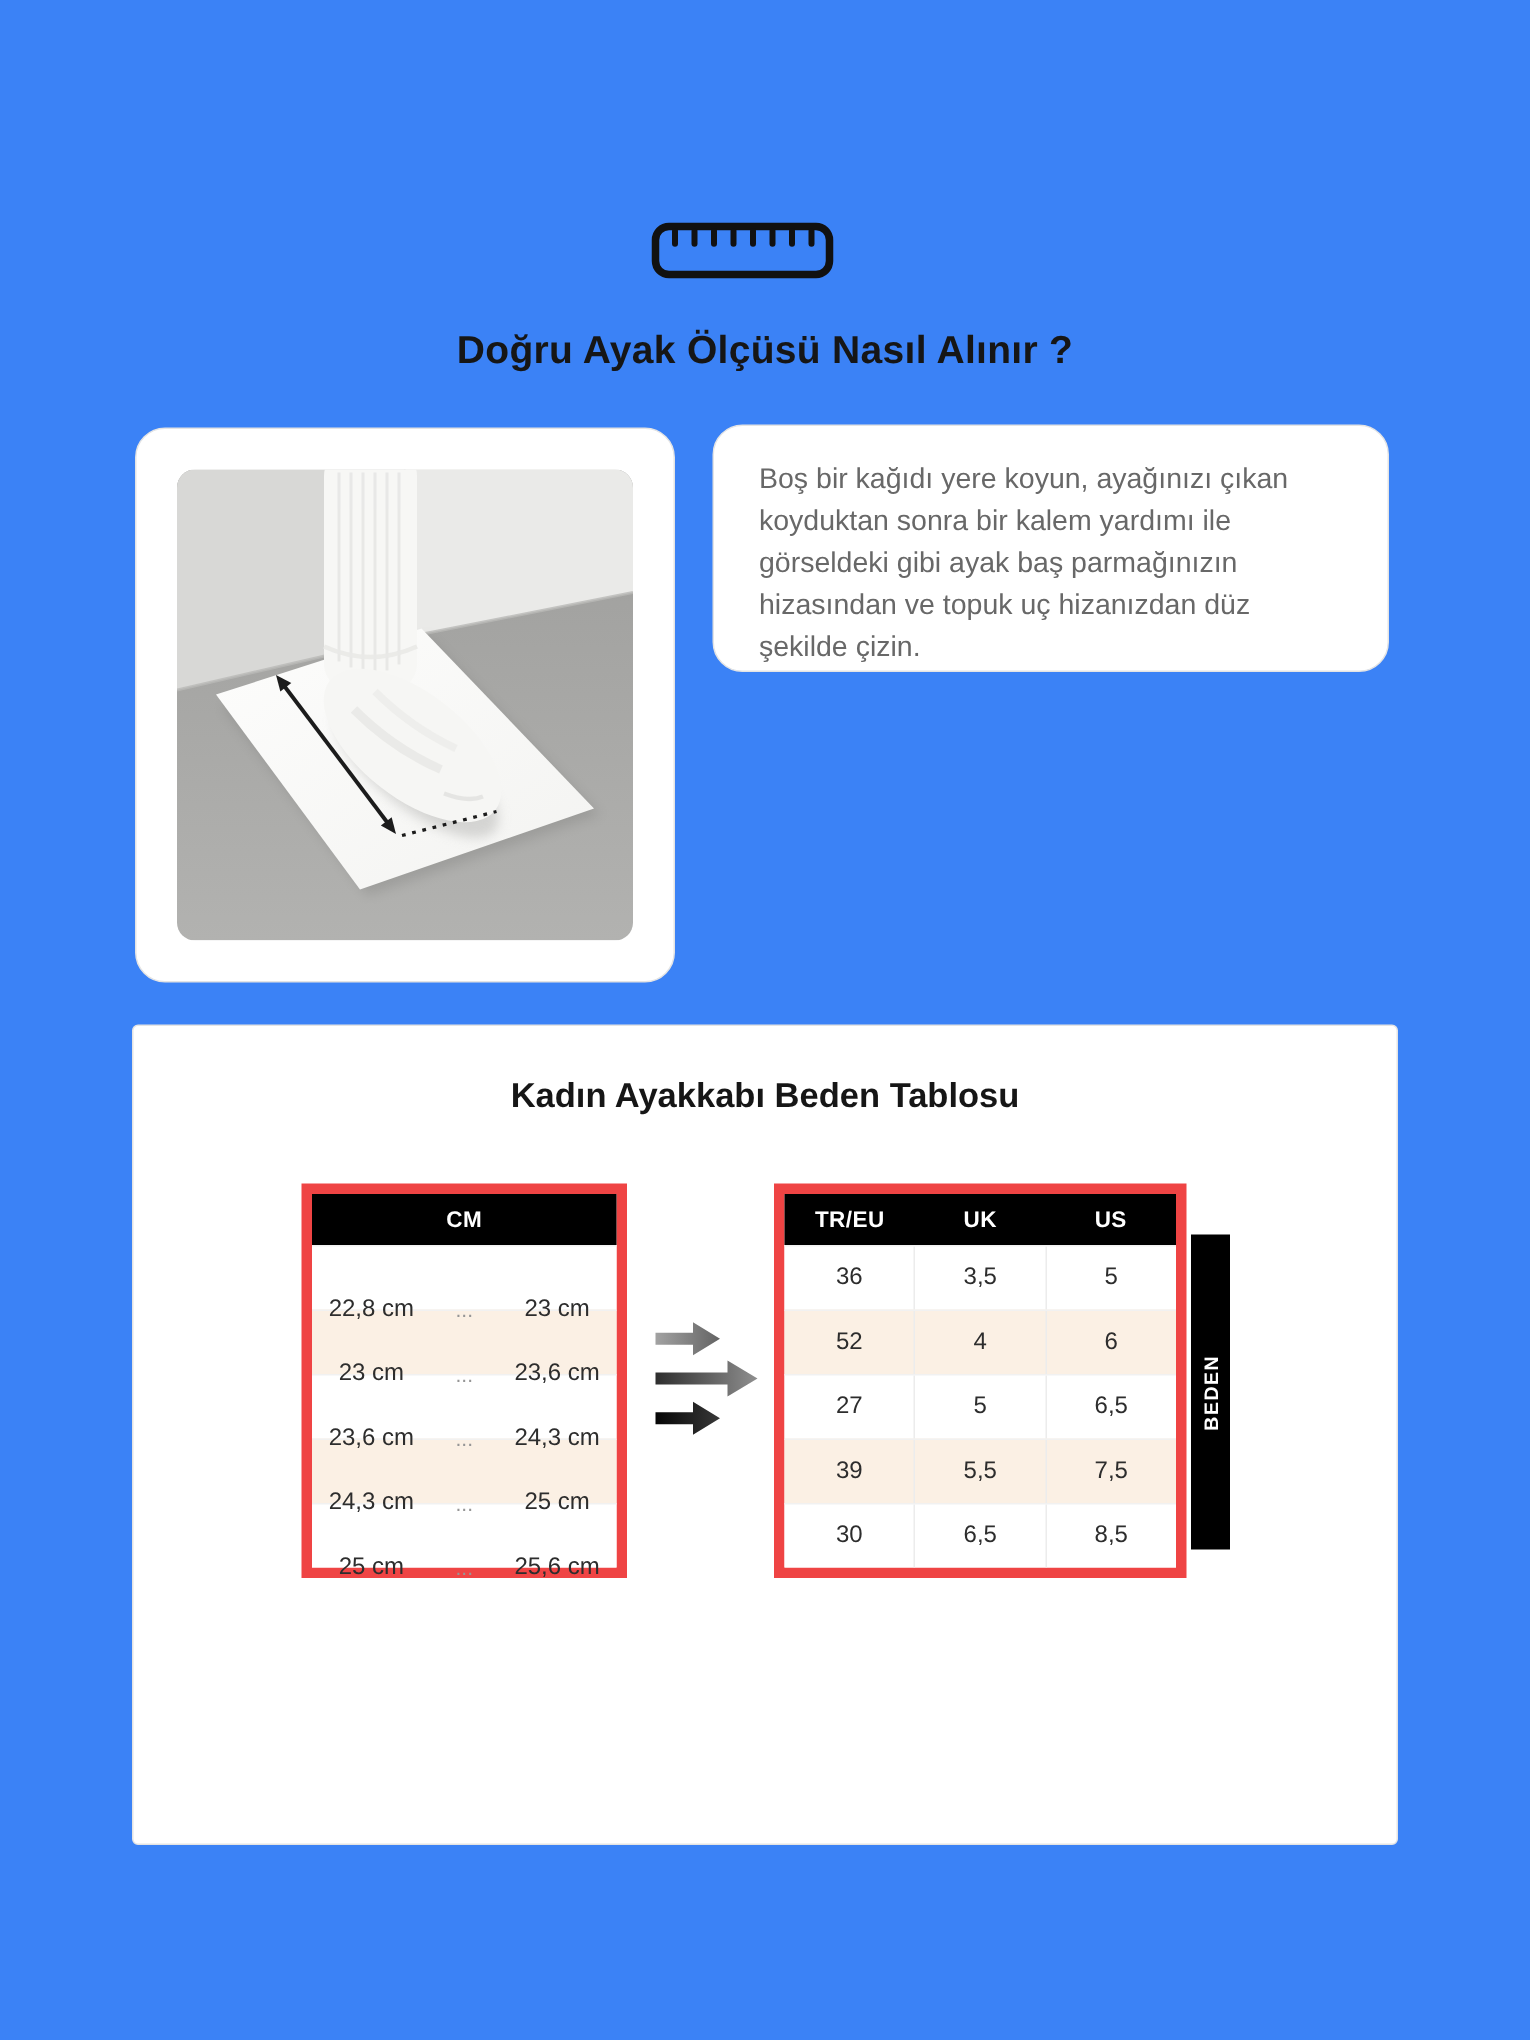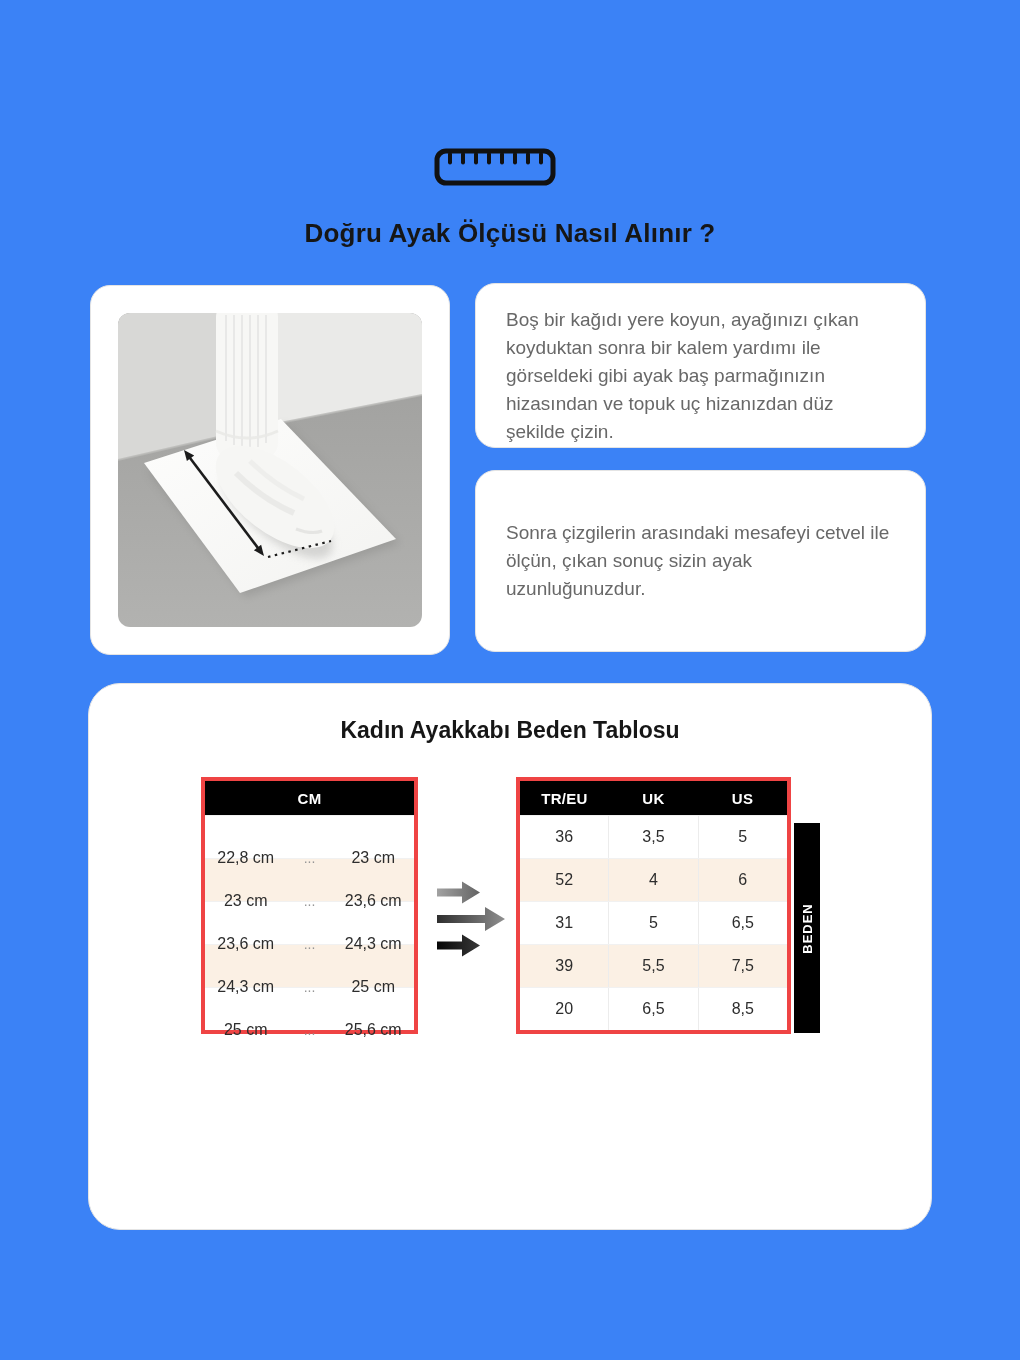--- a/index.html
+++ b/index.html
@@ -27,27 +27,27 @@
   .info-box{
     position:absolute;left:475px;width:451px;box-sizing:border-box;
     border:1.5px solid #e4e4e4;border-radius:20px;background:#fff;
     color:#686868;font-size:19px;line-height:28px;
   }
   .info-box.first{top:283px;height:165px;padding:22px 30px 0 30px;}
   .info-box.second{top:470px;height:182px;display:flex;align-items:center;padding:0 30px;}
   
   .size-card{
     position:absolute;left:88px;top:683px;width:844px;height:547px;
-    border:1.5px solid #e4e4e4;border-radius:32px;box-sizing:border-box;background:#fff;
+    border:1.5px solid #e4e4e4;border-radius:4px;box-sizing:border-box;background:#fff;
   }
   .size-title{
     position:absolute;left:0;top:33px;width:100%;text-align:center;
     font-size:23px;font-weight:700;color:#161616;
   }
-  .tbl{position:absolute;top:93px;border:4px solid #ef4444;box-sizing:border-box;background:#fff;}
+  .tbl{position:absolute;top:105px;border:7px solid #ef4444;box-sizing:border-box;background:#fff;}
   .tbl-header{
     height:34px;background:#000;color:#fff;display:flex;align-items:center;
     font-size:15px;font-weight:600;letter-spacing:.3px;
   }
   .cm-tbl{left:112px;width:217px;}
   .cm-tbl .tbl-header{justify-content:center;}
   .trow{
     height:42px;display:flex;align-items:center;background:#fff;
     border-top:1px solid #f1f1f1;font-size:16px;color:#2d2d2d;
   }
@@ -151,23 +151,20 @@
         </g>
 
         <line x1="150" y1="244" x2="213" y2="228" stroke="#1c1c1c" stroke-width="2.2" stroke-dasharray="2.5,4.5"></line>
       </svg>
     </div>
   </div>
 
   <div class="info-box first">
     <div>Boş bir kağıdı yere koyun, ayağınızı çıkan koyduktan sonra bir kalem yardımı ile görseldeki gibi ayak baş parmağınızın hizasından ve topuk uç hizanızdan düz şekilde çizin.</div>
   </div>
-  <div class="info-box second">
-    <div>Sonra çizgilerin arasındaki mesafeyi cetvel ile ölçün, çıkan sonuç sizin ayak uzunluğunuzdur.</div>
-  </div>
 
   <div class="size-card">
     <div class="size-title">Kadın Ayakkabı Beden Tablosu</div>
 
     <div class="tbl cm-tbl">
       <div class="tbl-header">CM</div>
       <div>
           <div class="trow">
             <span class="cell from">22,8 cm</span>
             <span class="cell dots">...</span>
@@ -229,31 +226,31 @@
             <span class="cell ">36</span>
             <span class="cell ">3,5</span>
             <span class="cell ">5</span>
           </div>
           <div class="trow alt">
             <span class="cell ">52</span>
             <span class="cell ">4</span>
             <span class="cell ">6</span>
           </div>
           <div class="trow">
-            <span class="cell ">31</span>
+            <span class="cell ">27</span>
             <span class="cell ">5</span>
             <span class="cell ">6,5</span>
           </div>
           <div class="trow alt">
             <span class="cell ">39</span>
             <span class="cell ">5,5</span>
             <span class="cell ">7,5</span>
           </div>
           <div class="trow">
-            <span class="cell ">20</span>
+            <span class="cell ">30</span>
             <span class="cell ">6,5</span>
             <span class="cell ">8,5</span>
           </div>
         </div>
     </div>
 
     <div class="beden-bar">
       <span>BEDEN</span>
     </div>
   </div>

